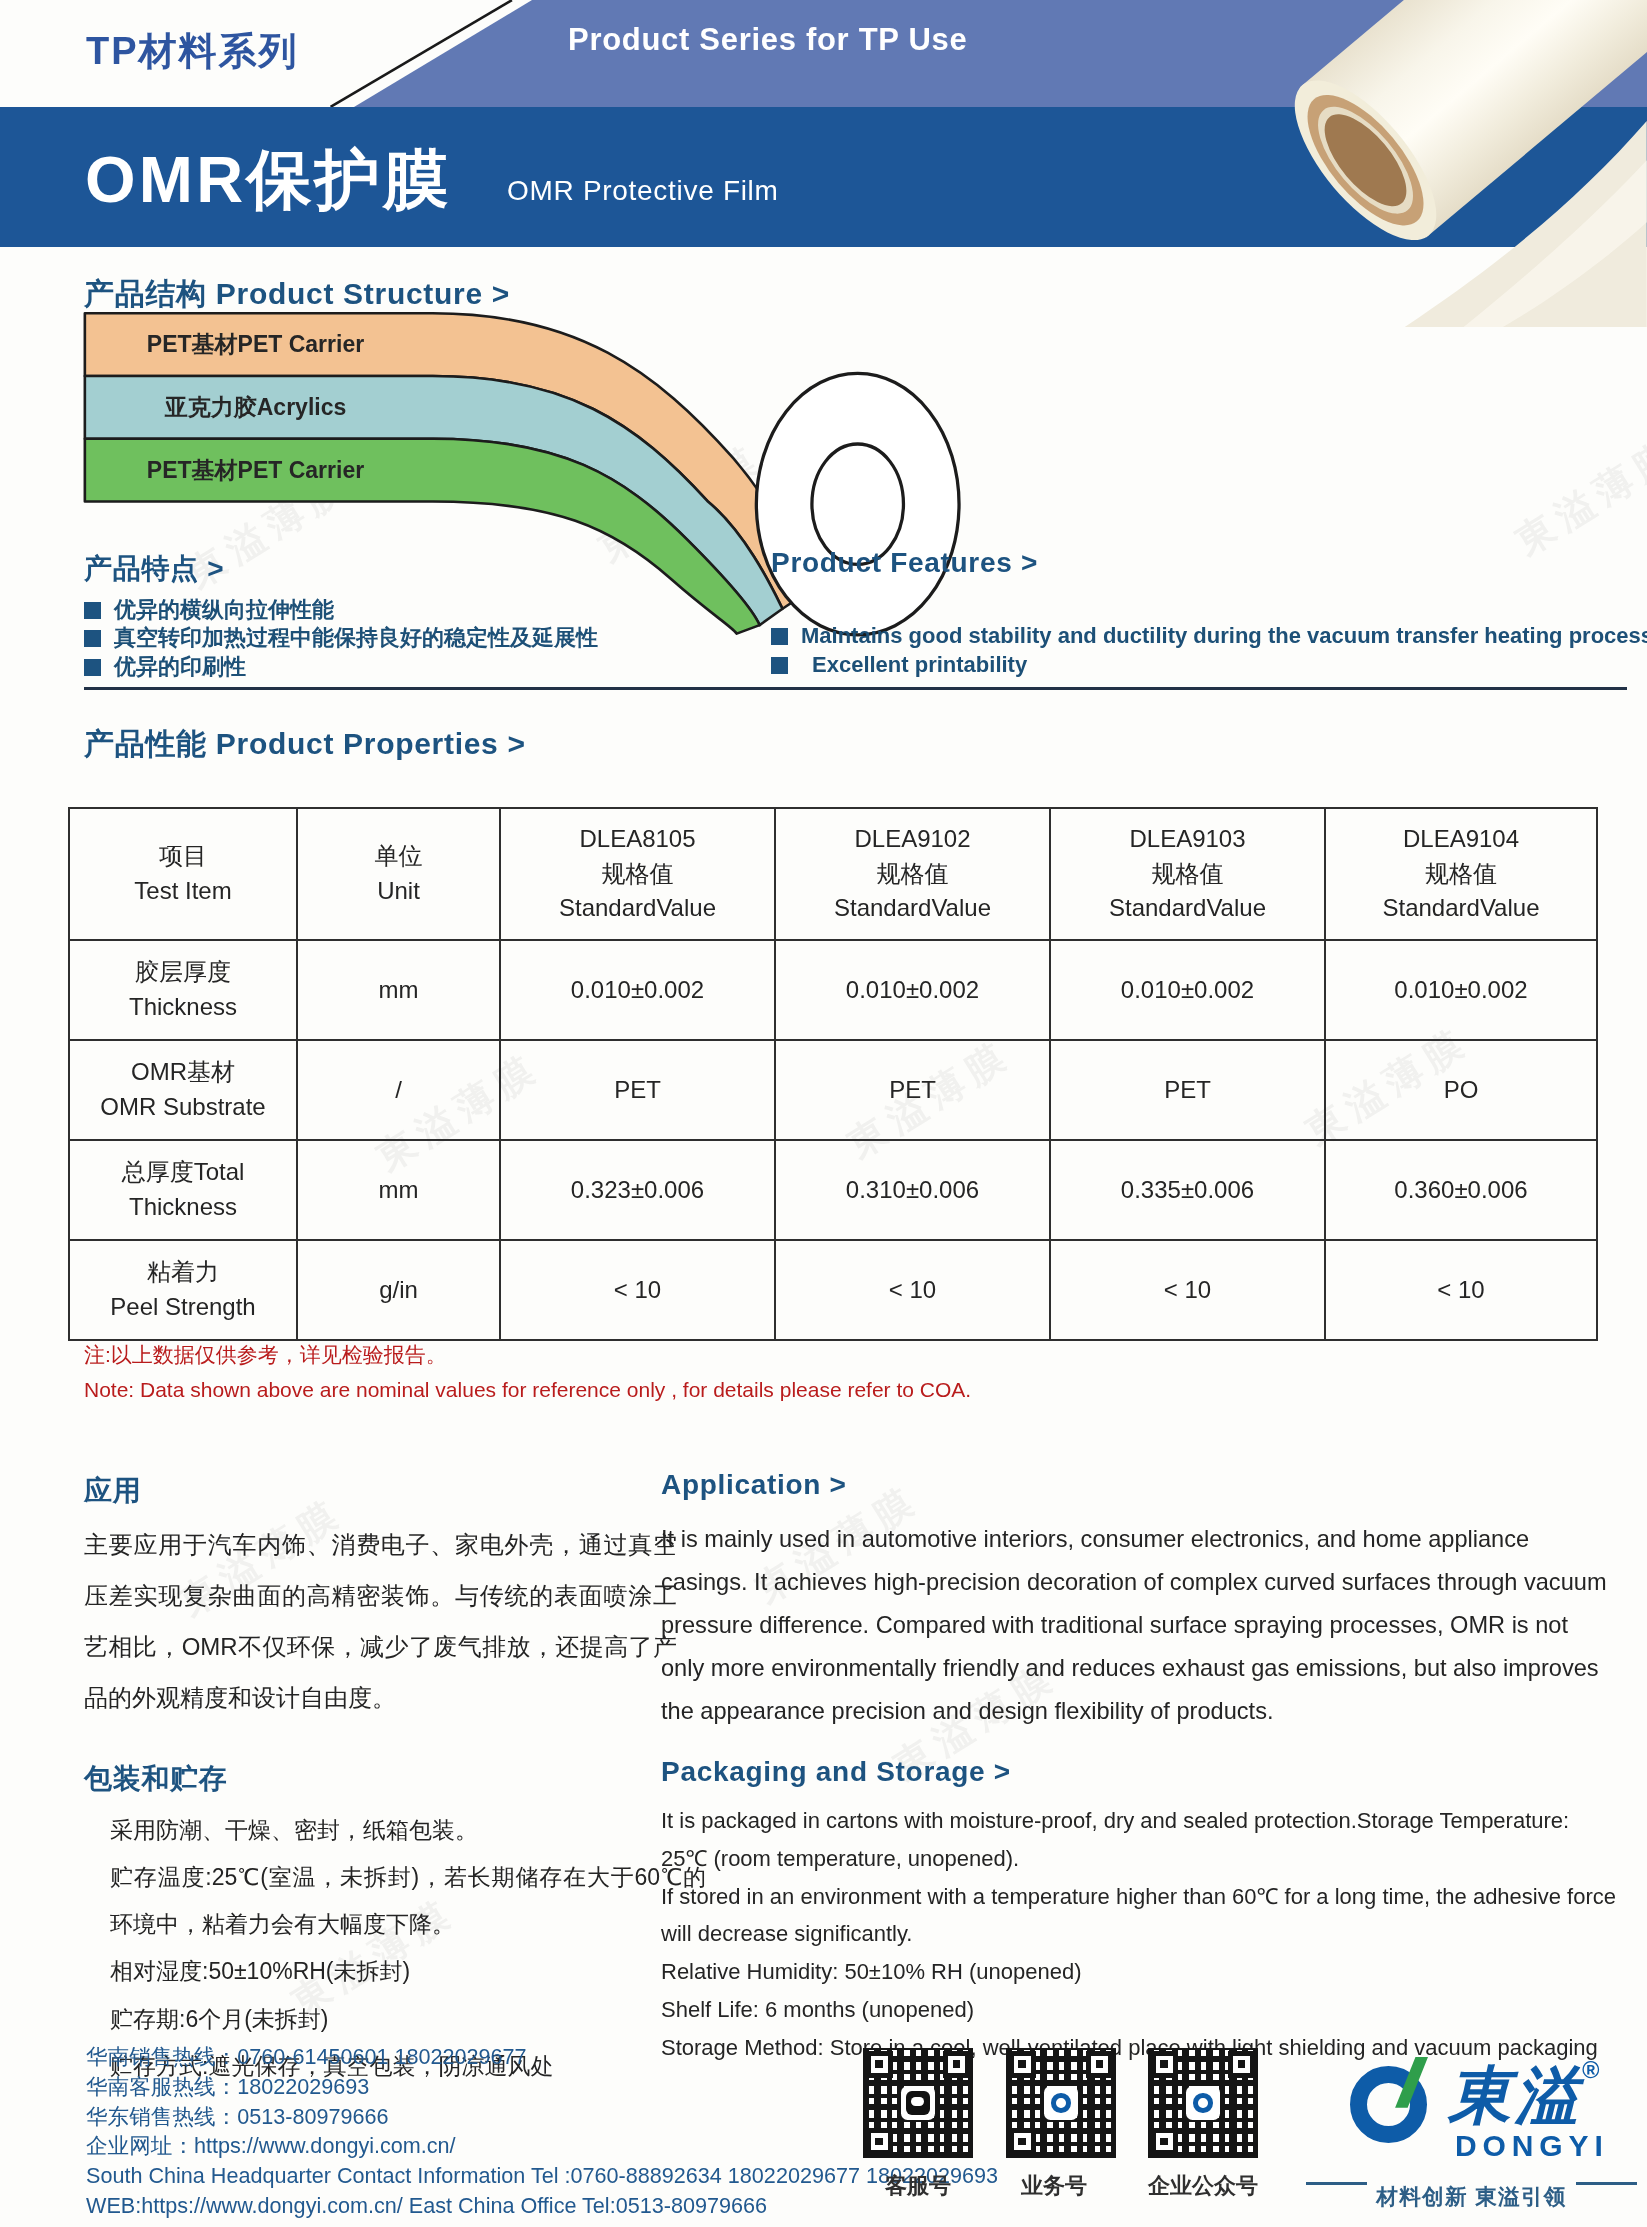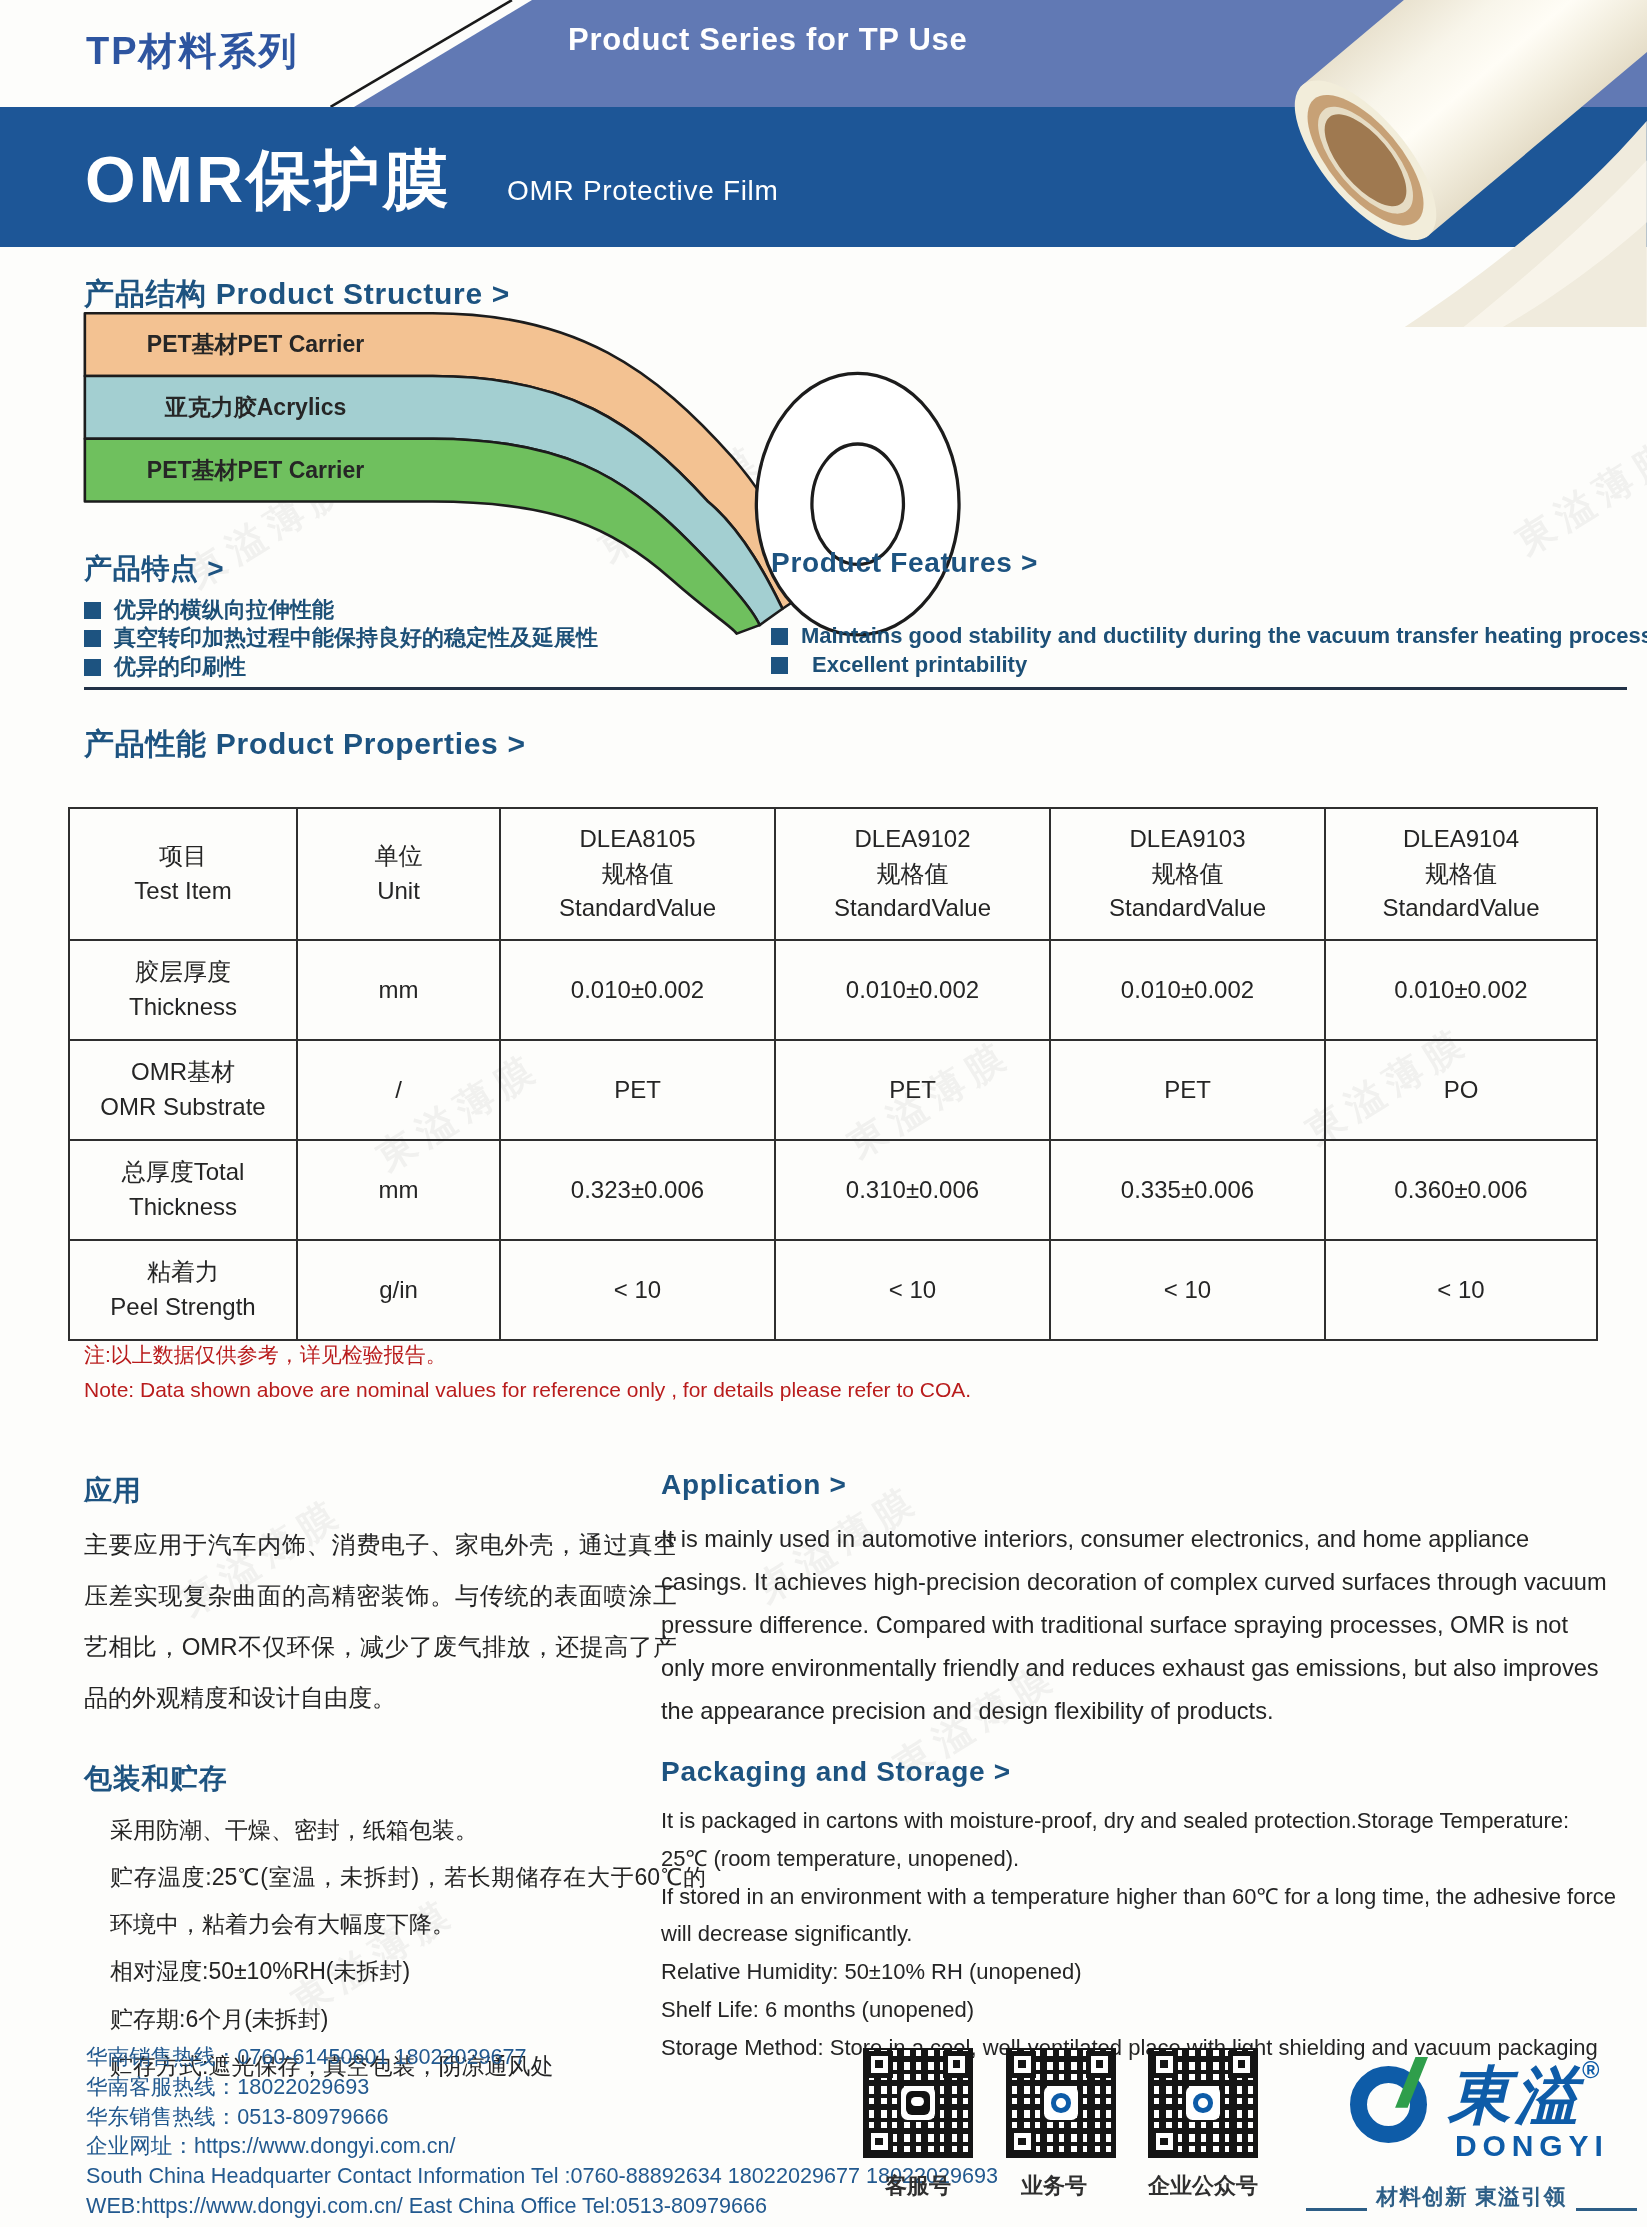--- a/index.html
+++ b/index.html
@@ -56,21 +56,21 @@
   .emblem .wechat::after{content:"";position:absolute;left:5.2px;top:5.9px;width:13px;height:9.2px;background:#ffffff;border-radius:4.6px;}
   .emblem .dring{width:19.6px;height:19.6px;border:5.2px solid #0e5ca8;border-radius:50%;box-sizing:border-box;}
   .qr-label{position:absolute;top:2171px;width:110px;text-align:center;font-size:22px;color:#2f2f2f;font-weight:bold;}
   .logo-mark{position:absolute;left:1350px;top:2062px;width:86px;height:86px;}
   .logo-ring{position:absolute;left:0;top:3.9px;width:77px;height:77px;border:17px solid #0e5ca8;border-radius:50%;box-sizing:border-box;}
   .logo-wedge{position:absolute;right:7.9px;top:-5.2px;width:33px;height:51px;background:#2f9e4b;
               clip-path:polygon(0 100%,62% 0,100% 0,38% 100%);}
   .logo-zh{position:absolute;left:1448px;top:2053px;font-size:63px;font-weight:bold;color:#0e5ca8;letter-spacing:3.9px;white-space:nowrap;font-style:italic;}
   .logo-reg{font-size:23.6px;vertical-align:39px;letter-spacing:0;}
   .logo-en{position:absolute;left:1455px;top:2129px;font-size:30px;font-weight:bold;color:#0e5ca8;letter-spacing:5.9px;}
-  .tagline{position:absolute;left:1306px;top:2182px;width:331px;display:flex;align-items:flex-end;gap:9.2px;color:#2d5e86;}
+  .tagline{position:absolute;left:1306px;top:2182px;width:331px;display:flex;align-items:flex-start;gap:9.2px;color:#2d5e86;}
   .tagline .tl-line{flex:1;height:2.6px;background:#2d5e86;}
   .tagline .tl-text{font-size:21.6px;font-weight:bold;white-space:nowrap;letter-spacing:1.3px;}
   
   .wm{position:absolute;transform:rotate(-32deg);font-size:38px;font-weight:bold;color:rgba(40,40,40,0.055);
       letter-spacing:7.9px;white-space:nowrap;pointer-events:none;}
 </style>
 </head>
 <body>
 
 <div class="page">

